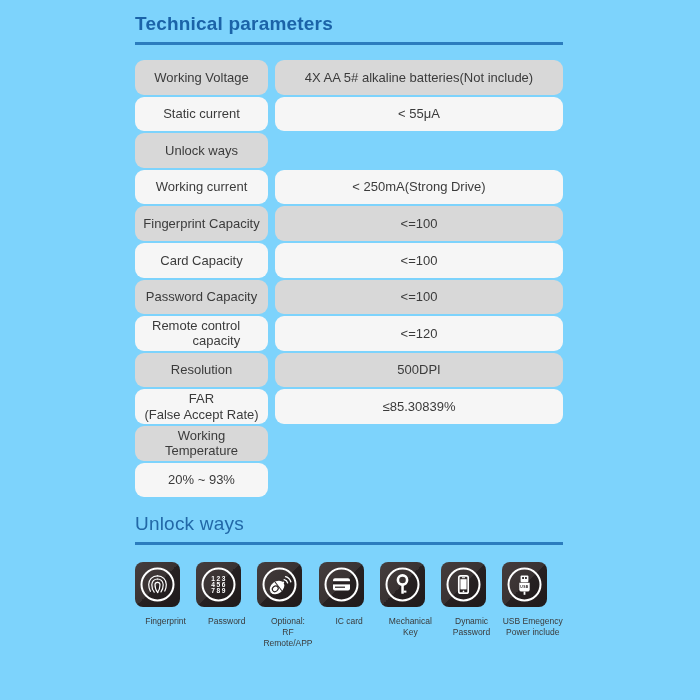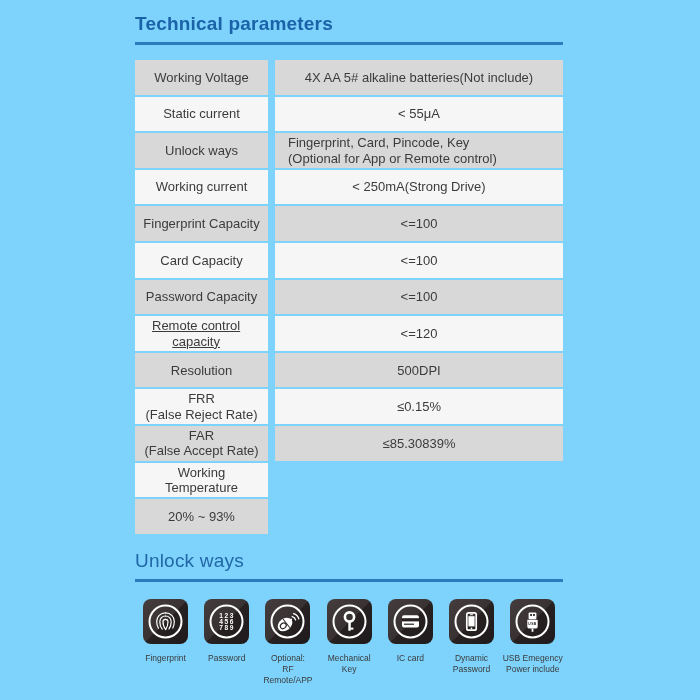--- a/index.html
+++ b/index.html
@@ -6,27 +6,27 @@
   .canvas{position:relative;width:700px;height:700px;background:#7dd3fc;overflow:hidden;
           font-family:"Liberation Sans","DejaVu Sans",sans-serif;padding-left:39px;}
   .content{position:absolute;left:135px;top:0;width:428px;}
   h1.sec-title{margin:13px 0 0 0;font-size:19px;font-weight:bold;color:#1b63a8;letter-spacing:.2px;}
   h2.sec-title{margin:16px 0 0 0;font-size:19px;font-weight:normal;color:#2268a7;letter-spacing:.2px;}
   .rule{height:3px;background:#2b7cbe;margin-top:7px;}
   .spec-table{margin-top:15px;display:flex;flex-direction:column;gap:2px;}
   .row{display:grid;grid-template-columns:133px 288px;column-gap:7px;}
   .cell{display:flex;align-items:center;justify-content:center;text-align:center;
         min-height:34.6px;font-size:13px;line-height:1.18;color:#3b3b3b;white-space:pre-line;
-        padding:2px 4px;box-sizing:border-box;}
+        padding:2px 4px;box-sizing:border-box;border-radius:9px;}
   .row:nth-child(odd) .cell{background:#d8d8d8;}
   .row:nth-child(even) .cell{background:#f6f6f6;}
   .row:nth-child(3) .value{justify-content:flex-start;text-align:left;padding-left:13px;}
-  .row:nth-child(8) .param{justify-content:flex-start;text-align:center;padding-left:17px;text-decoration:underline;}
+  .row:nth-child(8) .param{justify-content:flex-start;text-align:right;padding-left:17px;}
   .unlock-row{display:flex;margin-top:17px;}
-  .unlock-item{width:61.2px;display:flex;flex-direction:column;align-items:center;flex:0 0 auto;}
+  .unlock-item{width:61.2px;display:flex;flex-direction:column;flex:0 0 auto;}
   .badge{width:45px;height:45px;}
   .badge svg{display:block;width:45px;height:45px;}
   .caption{margin-top:9px;font-size:8.5px;line-height:1.3;color:#3a3a3a;text-align:center;white-space:pre-line;}
   .hidden-defs{position:absolute;width:0;height:0;overflow:hidden;}
 </style>
 </head>
 <body>
 
 <svg class="hidden-defs" aria-hidden="true">
   <defs>
@@ -49,22 +49,20 @@
       <div class="row">
         <div class="cell param">Working Voltage</div>
         <div class="cell value">4X AA 5# alkaline batteries(Not include)</div>
       </div>
       <div class="row">
         <div class="cell param">Static current</div>
         <div class="cell value">&lt; 55μA</div>
       </div>
       <div class="row">
         <div class="cell param">Unlock ways</div>
-        <div class="cell value">Fingerprint, Card, Pincode, Key
-(Optional for App or Remote control)</div>
       </div>
       <div class="row">
         <div class="cell param">Working current</div>
         <div class="cell value">&lt; 250mA(Strong Drive)</div>
       </div>
       <div class="row">
         <div class="cell param">Fingerprint Capacity</div>
         <div class="cell value">&lt;=100</div>
       </div>
       <div class="row">
@@ -76,25 +74,20 @@
         <div class="cell value">&lt;=100</div>
       </div>
       <div class="row">
         <div class="cell param">Remote control
 capacity</div>
         <div class="cell value">&lt;=120</div>
       </div>
       <div class="row">
         <div class="cell param">Resolution</div>
         <div class="cell value">500DPI</div>
-      </div>
-      <div class="row">
-        <div class="cell param">FRR
-(False Reject Rate)</div>
-        <div class="cell value">≤0.15%</div>
       </div>
       <div class="row">
         <div class="cell param">FAR
 (False Accept Rate)</div>
         <div class="cell value">≤85.30839%</div>
       </div>
       <div class="row">
         <div class="cell param">Working
 Temperature</div>
       </div>
@@ -160,40 +153,40 @@
         </div>
         <div class="caption">Optional:
 RF Remote/APP</div>
       </div>
 
       <div class="unlock-item">
         <div class="badge">
           <svg viewBox="0 0 45 45">
             <rect x="0" y="0" width="45" height="45" rx="8" fill="url(#iconGrad)"></rect>
             <circle cx="22.5" cy="22.5" r="16" fill="none" stroke="#fff" stroke-width="2"></circle>
+            <rect x="14" y="16.2" width="17" height="12.2" rx="2" fill="#fff"></rect>
+            <rect x="14" y="19.2" width="17" height="3.2" fill="#272122"></rect>
+            <rect x="16" y="24.6" width="10" height="1.2" fill="#272122"></rect>
+          </svg>
+        </div>
+        <div class="caption">IC card</div>
+      </div>
+
+      <div class="unlock-item">
+        <div class="badge">
+          <svg viewBox="0 0 45 45">
+            <rect x="0" y="0" width="45" height="45" rx="8" fill="url(#iconGrad)"></rect>
+            <circle cx="22.5" cy="22.5" r="16" fill="none" stroke="#fff" stroke-width="2"></circle>
             <circle cx="22.5" cy="18" r="4.6" fill="none" stroke="#fff" stroke-width="2.6"></circle>
             <rect x="21.3" y="22.4" width="2.5" height="9.4" rx="0.6" fill="#fff"></rect>
             <rect x="23.6" y="28.6" width="2.8" height="2" fill="#fff"></rect>
           </svg>
         </div>
         <div class="caption">Mechanical
 Key</div>
-      </div>
-
-      <div class="unlock-item">
-        <div class="badge">
-          <svg viewBox="0 0 45 45">
-            <rect x="0" y="0" width="45" height="45" rx="8" fill="url(#iconGrad)"></rect>
-            <circle cx="22.5" cy="22.5" r="16" fill="none" stroke="#fff" stroke-width="2"></circle>
-            <rect x="14" y="16.2" width="17" height="12.2" rx="2" fill="#fff"></rect>
-            <rect x="14" y="19.2" width="17" height="3.2" fill="#272122"></rect>
-            <rect x="16" y="24.6" width="10" height="1.2" fill="#272122"></rect>
-          </svg>
-        </div>
-        <div class="caption">IC card</div>
       </div>
 
       <div class="unlock-item">
         <div class="badge">
           <svg viewBox="0 0 45 45">
             <rect x="0" y="0" width="45" height="45" rx="8" fill="url(#iconGrad)"></rect>
             <circle cx="22.5" cy="22.5" r="16" fill="none" stroke="#fff" stroke-width="2"></circle>
             <rect x="17.8" y="13.8" width="9.4" height="17.4" rx="1.8" fill="none" stroke="#fff" stroke-width="1.7"></rect>
             <rect x="19.4" y="17.2" width="6.2" height="10.2" fill="#fff"></rect>
             <line x1="21" y1="15.7" x2="24" y2="15.7" stroke="#fff" stroke-width="0.9"></line>

